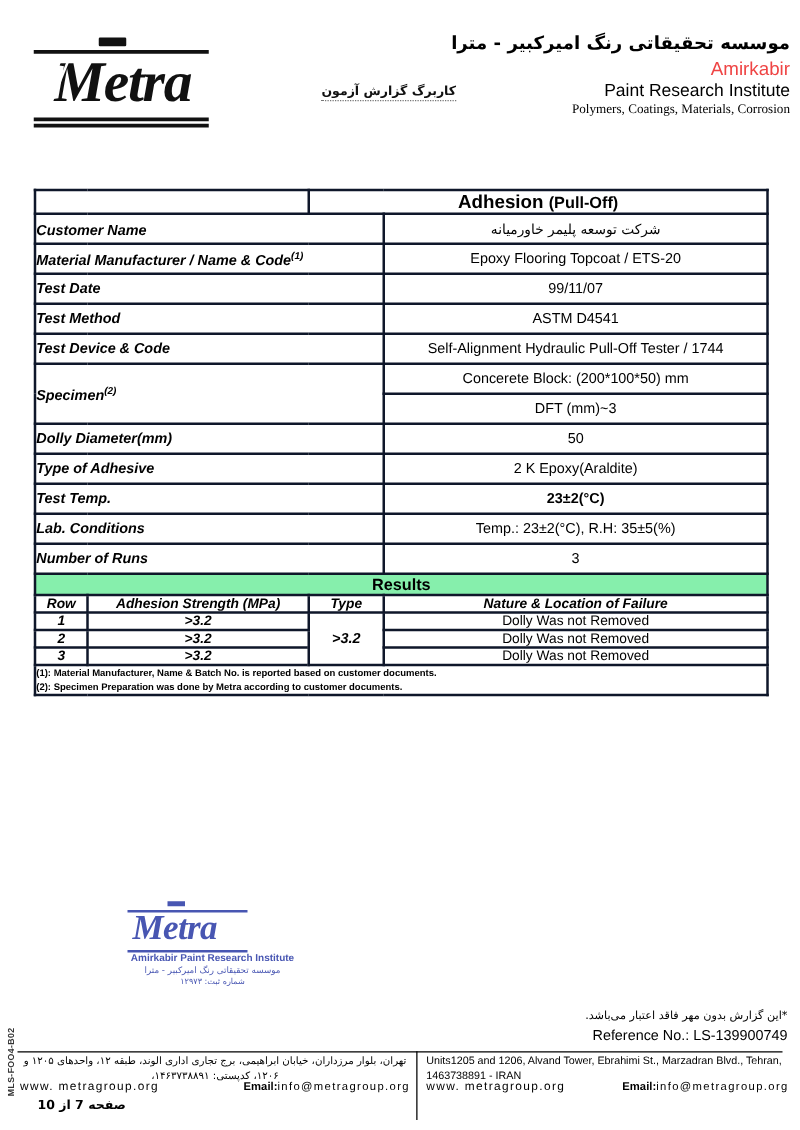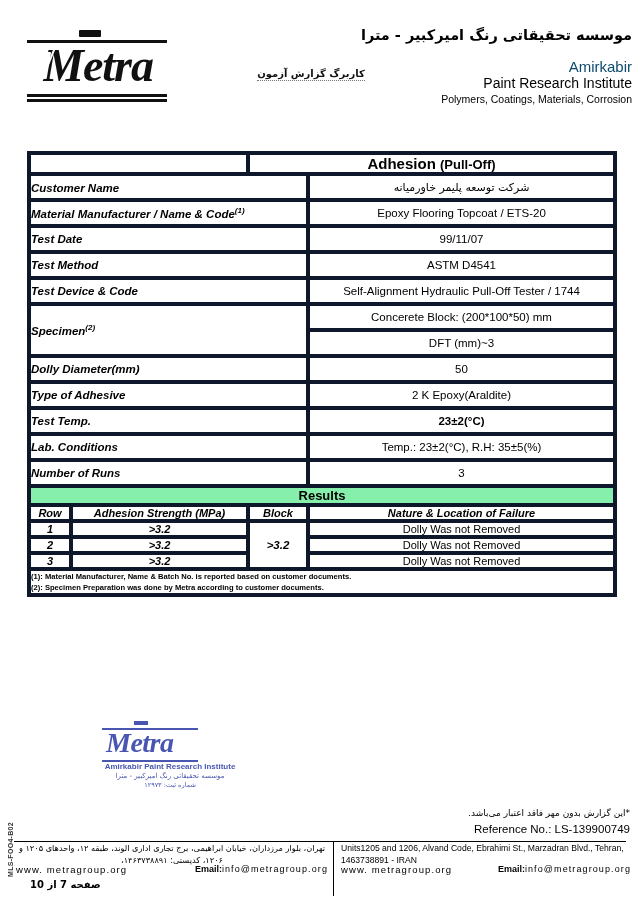--- a/index.html
+++ b/index.html
@@ -120,48 +120,48 @@
     font-weight: bold;
     direction: rtl;
     line-height: 19px;
     color: #000;
     margin-top: 1px;
   }
   .hr-en1 {
     font-family: "Liberation Sans", sans-serif;
     font-size: 15px;
     line-height: 17px;
-    margin-top: 13px;
-    color: #0c4a6e;
+    margin-top: 2px;
+    color: #ef4444;
   }
   .hr-en2 {
     font-family: "Liberation Sans", sans-serif;
     font-size: 14px;
     line-height: 16px;
     color: #000;
   }
   .hr-en3 {
-    font-family: Liberation Sans, sans-serif;
+    font-family: Liberation Serif, serif;
     font-size: 10.5px;
     line-height: 14px;
     color: #000;
     margin-top: 1px;
   }
 
   
   .sheet-table {
     position: absolute;
     left: 27px;
     top: 151px;
     width: 586px;
     border-collapse: collapse;
     table-layout: fixed;
   }
   .sheet-table td {
-    border: 4px solid #0f172a;
+    border: 2px solid #0f172a;
     padding: 0;
     vertical-align: middle;
   }
   .lbl {
     font-size: 11.5px;
     font-weight: bold;
     font-style: italic;
     padding: 4px 0 4px 9px;
     height: 22px;
     color: #000;
@@ -525,21 +525,21 @@
       <td class="val">3</td>
     </tr>
 
     <tr>
       <td class="results-band" colspan="4">Results</td>
     </tr>
 
     <tr>
       <td class="res-head">Row</td>
       <td class="res-head">Adhesion Strength (MPa)</td>
-      <td class="res-head">Block</td>
+      <td class="res-head">Type</td>
       <td class="res-head">Nature &amp; Location of Failure</td>
     </tr>
 
     <tr>
       <td class="res-cell num">1</td>
       <td class="res-cell num">&gt;3.2</td>
       <td class="res-cell mean" rowspan="3">&gt;3.2</td>
       <td class="res-cell">Dolly Was not Removed</td>
     </tr>
     <tr>
@@ -588,21 +588,21 @@
 </div>
 
 <div class="page-num">
   <span>صفحه</span>
   <b>7</b>
   <span>از</span>
   <b>10</b>
 </div>
 
 <div class="footer-right">
-  <div class="fr-line">Units1205 and 1206, Alvand Code, Ebrahimi St., Marzadran Blvd., Tehran,</div>
+  <div class="fr-line">Units1205 and 1206, Alvand Tower, Ebrahimi St., Marzadran Blvd., Tehran,</div>
   <div class="fr-line">1463738891 - IRAN</div>
 </div>
 <div class="footer-right-web">
   <span class="web-txt">www. metragroup.org</span>
   <span class="mail-txt"><b>Email:</b><span class="mail-addr">info@metragroup.org</span></span>
 </div>
 
 <div class="side-code">MLS-FOO4-B02</div>
 
 </body></html>

